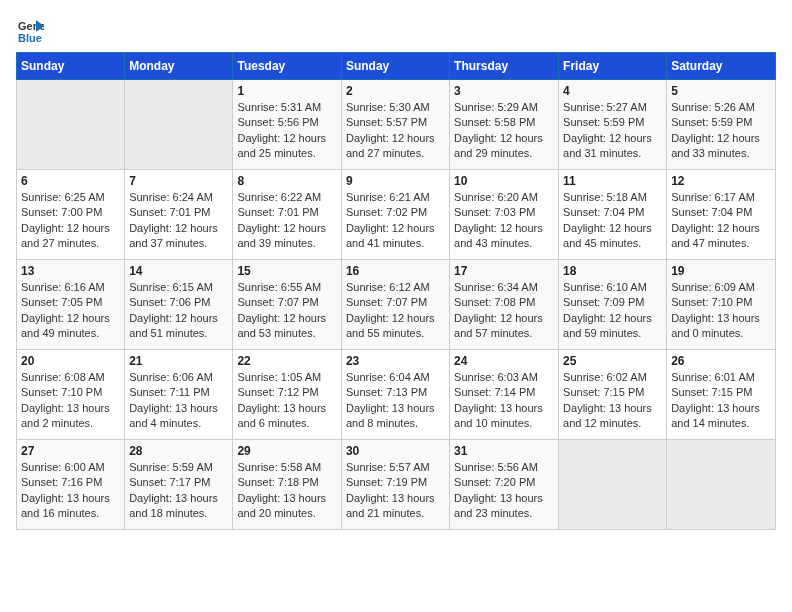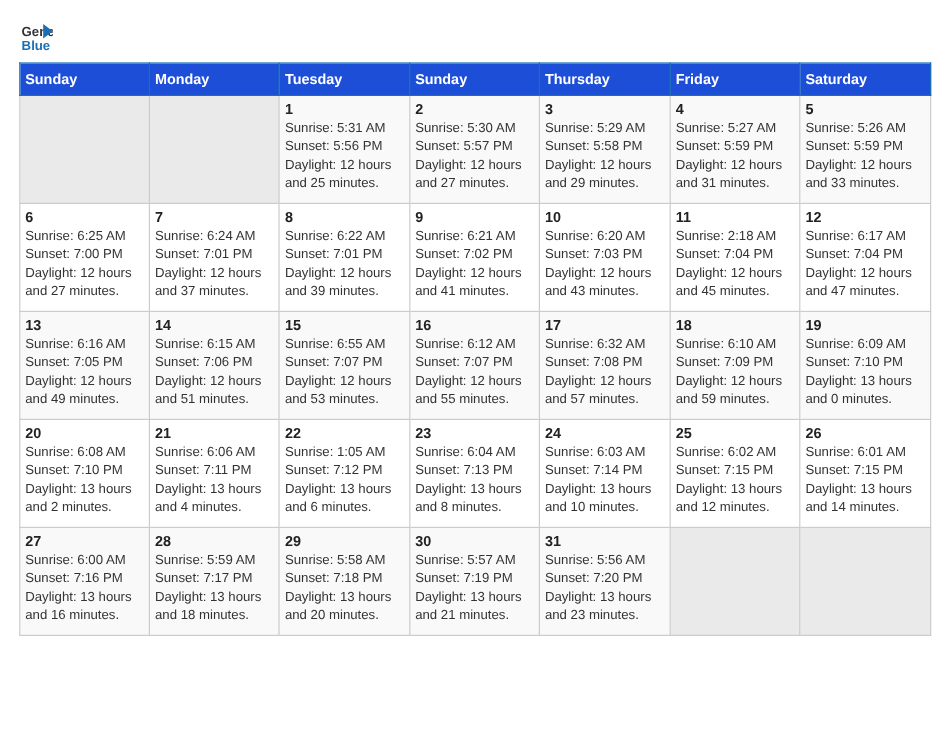--- a/index.html
+++ b/index.html
@@ -182,21 +182,21 @@
         </td>
         <td>
           <div class="day-number">10</div>
           <div class="cell-text">Sunrise: 6:20 AM</div>
           <div class="cell-text">Sunset: 7:03 PM</div>
           <div class="cell-text">Daylight: 12 hours</div>
           <div class="cell-text">and 43 minutes.</div>
         </td>
         <td>
           <div class="day-number">11</div>
-          <div class="cell-text">Sunrise: 2:18 AM</div>
+          <div class="cell-text">Sunrise: 5:18 AM</div>
           <div class="cell-text">Sunset: 7:04 PM</div>
           <div class="cell-text">Daylight: 12 hours</div>
           <div class="cell-text">and 45 minutes.</div>
         </td>
         <td>
           <div class="day-number">12</div>
           <div class="cell-text">Sunrise: 6:17 AM</div>
           <div class="cell-text">Sunset: 7:04 PM</div>
           <div class="cell-text">Daylight: 12 hours</div>
           <div class="cell-text">and 47 minutes.</div>
@@ -226,21 +226,21 @@
         </td>
         <td>
           <div class="day-number">16</div>
           <div class="cell-text">Sunrise: 6:12 AM</div>
           <div class="cell-text">Sunset: 7:07 PM</div>
           <div class="cell-text">Daylight: 12 hours</div>
           <div class="cell-text">and 55 minutes.</div>
         </td>
         <td>
           <div class="day-number">17</div>
-          <div class="cell-text">Sunrise: 6:32 AM</div>
+          <div class="cell-text">Sunrise: 6:34 AM</div>
           <div class="cell-text">Sunset: 7:08 PM</div>
           <div class="cell-text">Daylight: 12 hours</div>
           <div class="cell-text">and 57 minutes.</div>
         </td>
         <td>
           <div class="day-number">18</div>
           <div class="cell-text">Sunrise: 6:10 AM</div>
           <div class="cell-text">Sunset: 7:09 PM</div>
           <div class="cell-text">Daylight: 12 hours</div>
           <div class="cell-text">and 59 minutes.</div>

